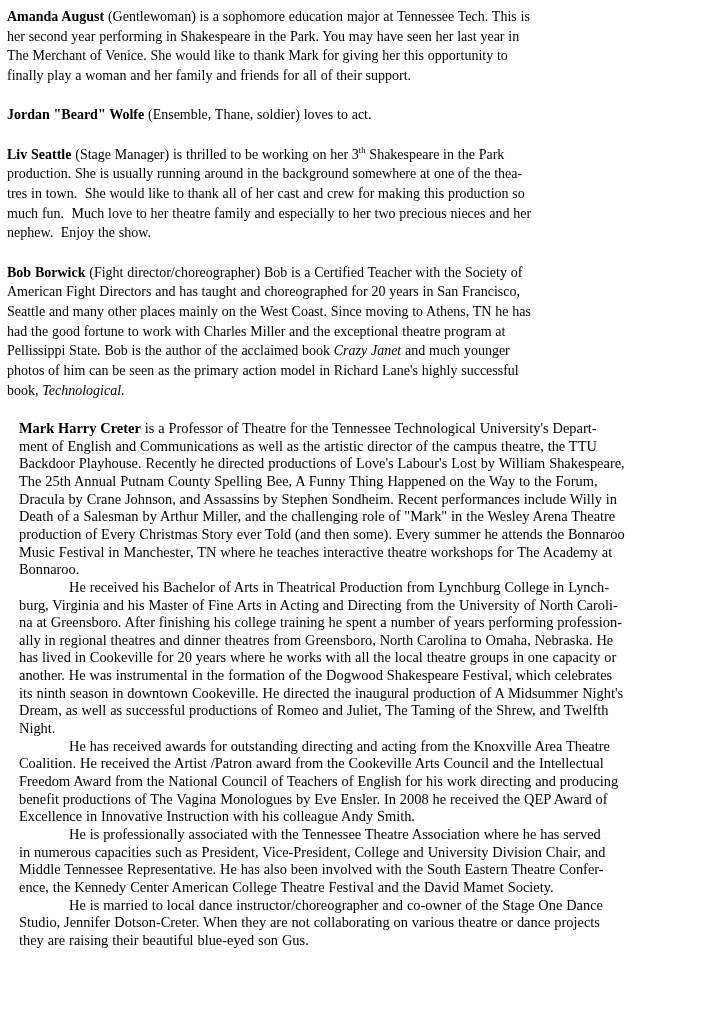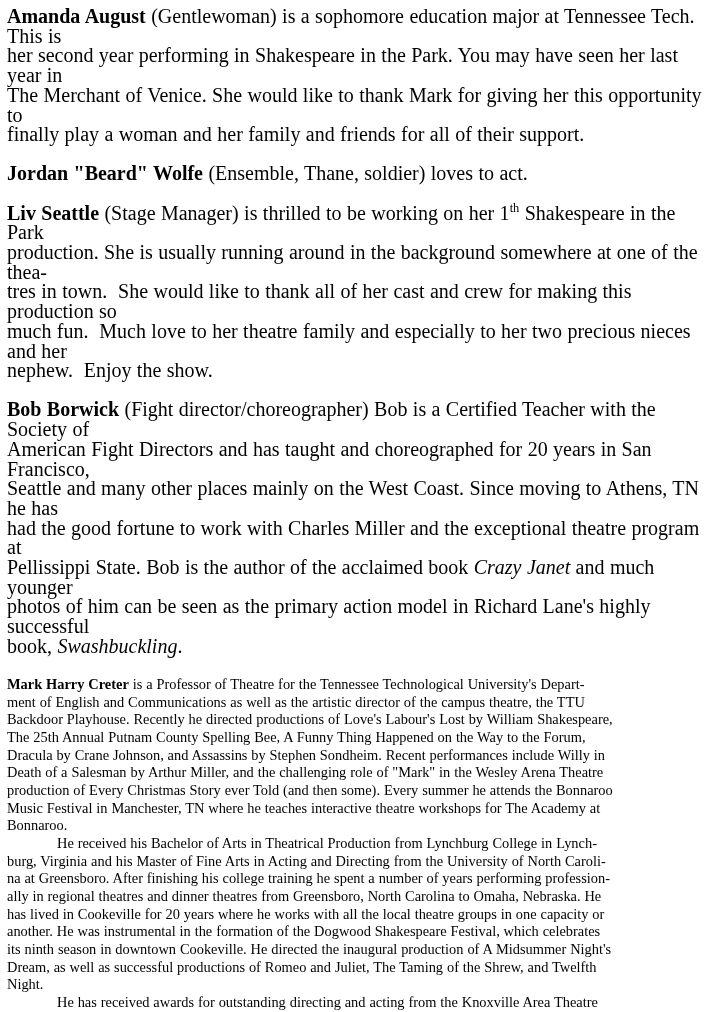--- a/index.html
+++ b/index.html
@@ -17,27 +17,27 @@
   .page {
     box-sizing: border-box;
     width: 713px;
     height: 1012px;
     padding: 7px 6px 0 7px;
     background: #ffffff;
   }
   .bio {
     white-space: pre-wrap;
     margin: 0 0 19.5px 0;
-    font-size: 20px;
+    font-size: 14px;
     line-height: 19.7px;
     word-spacing: 0.02em;
   }
   .bio-small {
     white-space: pre-wrap;
-    margin: 0;
+    margin: 12px;
     font-size: 14.4px;
     line-height: 17.65px;
     tab-size: 50px;
     -moz-tab-size: 50px;
     word-spacing: 0.02em;
   }
   .bio b {
     font-weight: bold;
   }
   .bio i {
@@ -54,33 +54,33 @@
 <div class="page">
 
   <p class="bio"><b>Amanda August</b><span> (Gentlewoman) is a sophomore education major at Tennessee Tech. This is
 her second year performing in Shakespeare in the Park. You may have seen her last year in
 The Merchant of Venice. She would like to thank Mark for giving her this opportunity to
 finally play a woman and her family and friends for all of their support.</span></p>
 
   <p class="bio"><b>Jordan "Beard" Wolfe</b><span> (Ensemble, Thane, soldier) loves to act.</span></p>
 
 
-  <p class="bio"><b>Liv Seattle</b><span> (Stage Manager) is thrilled to be working on her 1</span><sup class="ordinal">th</sup><span> Shakespeare in the Park
+  <p class="bio"><b>Liv Seattle</b><span> (Stage Manager) is thrilled to be working on her 3</span><sup class="ordinal">th</sup><span> Shakespeare in the Park
 production. She is usually running around in the background somewhere at one of the thea-
 tres in town.  She would like to thank all of her cast and crew for making this production so
 much fun.  Much love to her theatre family and especially to her two precious nieces and her
 nephew.  Enjoy the show.</span></p>
 
   <p class="bio"><b>Bob Borwick</b><span> (Fight director/choreographer) Bob is a Certified Teacher with the Society of
 American Fight Directors and has taught and choreographed for 20 years in San Francisco,
 Seattle and many other places mainly on the West Coast. Since moving to Athens, TN he has
 had the good fortune to work with Charles Miller and the exceptional theatre program at
 Pellissippi State. Bob is the author of the acclaimed book </span><i>Crazy Janet</i><span> and much younger
 photos of him can be seen as the primary action model in Richard Lane's highly successful
-book, </span><i>Swashbuckling</i><span>.</span></p>
+book, </span><i>Technological</i><span>.</span></p>
 
   <p class="bio-small"><b>Mark Harry Creter</b><span> is a Professor of Theatre for the Tennessee Technological University's Depart-
 ment of English and Communications as well as the artistic director of the campus theatre, the TTU
 Backdoor Playhouse. Recently he directed productions of Love's Labour's Lost by William Shakespeare,
 The 25th Annual Putnam County Spelling Bee, A Funny Thing Happened on the Way to the Forum,
 Dracula by Crane Johnson, and Assassins by Stephen Sondheim. Recent performances include Willy in
 Death of a Salesman by Arthur Miller, and the challenging role of "Mark" in the Wesley Arena Theatre
 production of Every Christmas Story ever Told (and then some). Every summer he attends the Bonnaroo
 Music Festival in Manchester, TN where he teaches interactive theatre workshops for The Academy at
 Bonnaroo.

